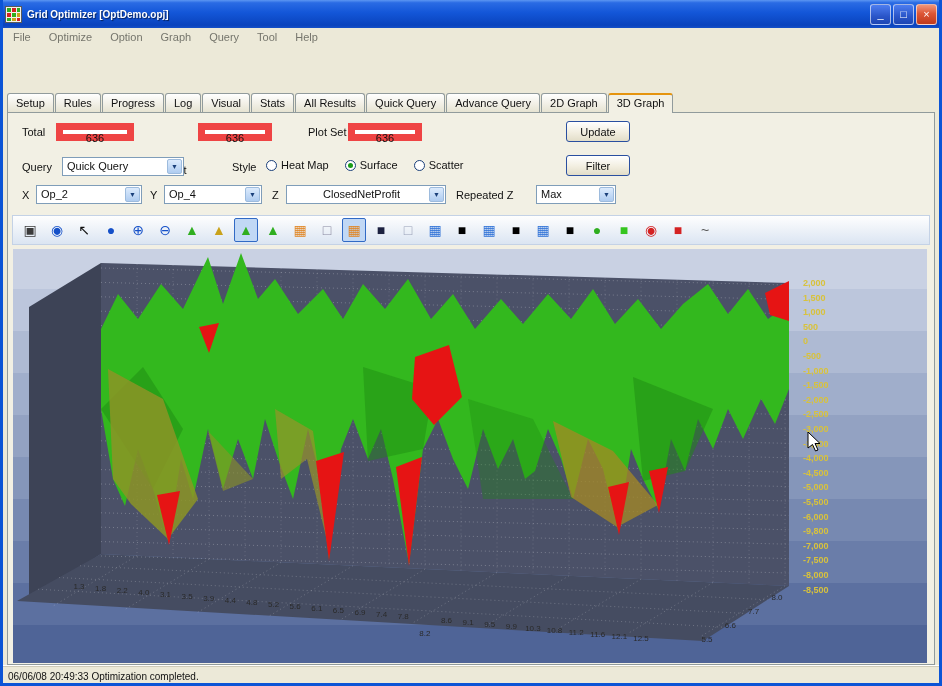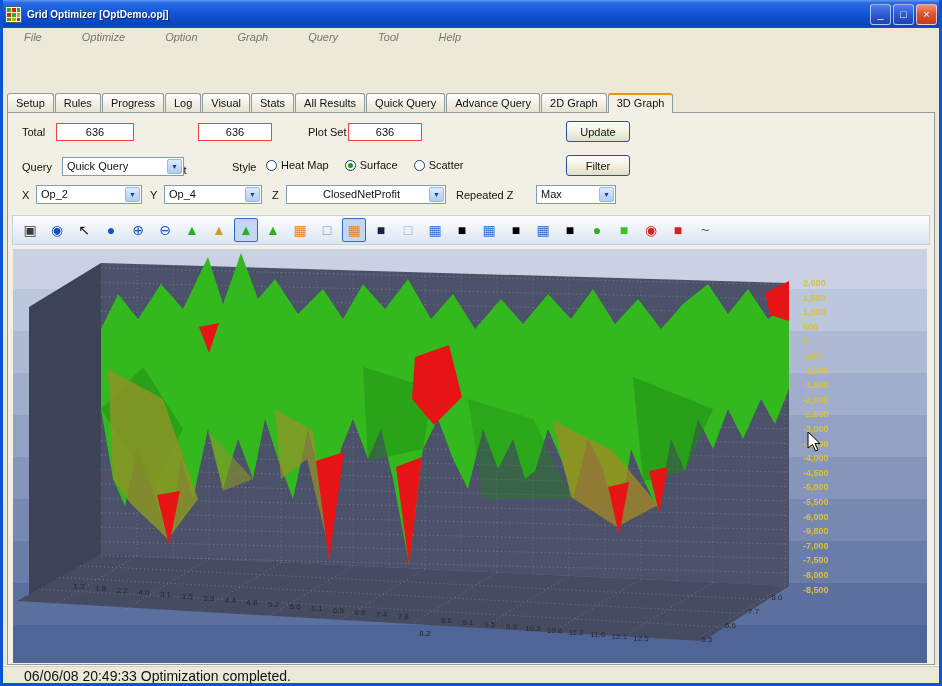--- a/index.html
+++ b/index.html
@@ -17,21 +17,21 @@
   .title-text { color:#fff; font-size:10px; font-weight:bold; text-shadow:1px 1px 1px rgba(0,0,0,.55); flex:1; }
   .win-btns { display:flex; gap:2px; }
   .win-btn { width:21px; height:21px; border-radius:3px; border:1px solid rgba(255,255,255,.6);
     color:#fff; font-size:11px; line-height:17px; text-align:center; cursor:default;
     background: linear-gradient(180deg,#4d7df0,#2a55c8 60%,#1d46b4); }
   .win-btn.close { background: linear-gradient(180deg,#f09579,#dd5636 45%,#c03a1c); }
 
   
   .menubar { position:absolute; left:0; top:28px; right:0; height:18px; background:#ece9d8;
     display:flex; align-items:center; padding-left:4px; z-index:54; }
-  .menu-item { font-size:11px; color:#75756c; padding:1px 20px;font-style:italic; }
+  .menu-item { font-size:11px; color:#75756c; padding:1px 9px; }
 
   
   .controlbar { position:absolute; left:0; top:46px; right:0; height:43px; background:#ece9d8;
     border-bottom:1px solid #cfcbb8; z-index:53; }
   .controlbar .lbl { position:absolute; font-size:11px; color:#111; }
   .black-bar { position:absolute; height:13px; background:#000; border:1px solid #8a887c; }
   .white-box { position:absolute; height:17px; background:#fff; border:1px solid #7f9db9; }
   .cpu-label { position:absolute; font-size:11px; color:#111; font-weight:bold; }
   .slider { position:absolute; width:78px; height:16px; }
   .slider .track { position:absolute; left:0; right:0; top:4px; height:3px; border:1px solid #9a9a8e; background:#f4f2e6; border-radius:2px; }
@@ -47,21 +47,21 @@
   .tabstrip { position:absolute; left:0; top:89px; right:0; height:23px; display:flex; align-items:flex-end;
     padding-left:7px; background:#ece9d8; z-index:52; }
   .tab { font-size:11px; color:#111; padding:3px 8px 3px; margin-right:1px; border:1px solid #919b9c; border-bottom:none;
     border-radius:3px 3px 0 0; background:linear-gradient(180deg,#ffffff,#e6e3d2); position:relative; }
   .tab.active { background:#f2f0e4; border-top:2px solid #e5940e; padding-top:2px; padding-bottom:4px; margin-bottom:-1px; z-index:3; }
 
   
   .panel { position:absolute; left:7px; top:112px; width:928px; height:553px; background:#f2f0e4;
     border:1px solid #919b9c; z-index:51; }
   .panel .lbl { position:absolute; font-size:11px; color:#111; }
-  .field { position:absolute; height:18px; background:#fff; border:1px solid #ef4444; font-size:11px;
+  .field { position:absolute; height:18px; background:#fff; border:7px solid #ef4444; font-size:11px;
     text-align:center; line-height:16px; color:#111; }
   .select { position:absolute; height:19px; background:#fff; border:1px solid #7f9db9; font-size:11px;
     line-height:17px; color:#111; padding:0 18px 0 4px; white-space:nowrap; overflow:hidden; }
   .dd-arrow { position:absolute; right:1px; top:1px; bottom:1px; width:15px; font-size:7px; color:#1a3f7a;
     background:linear-gradient(180deg,#dcebfd,#afccf0); border:1px solid #9dbbdd; border-radius:2px;
     display:flex; align-items:center; justify-content:center; }
   .radio-group { position:absolute; display:flex; gap:16px; align-items:center; }
   .radio-item { display:flex; align-items:center; gap:4px; font-size:11px; color:#111; }
   .radio { width:11px; height:11px; border:1px solid #1a3f7a; border-radius:50%; background:#fff; position:relative; }
   .radio.checked::after { content:""; position:absolute; left:2px; top:2px; width:5px; height:5px; border-radius:50%; background:#1a9b1a; }
@@ -83,21 +83,21 @@
       #7789b1 250px, #7789b1 292px, #6a7da9 292px, #6a7da9 334px, #5c70a0 334px, #5c70a0 376px,
       #4f6497 376px, #4f6497 414px); }
   .plot svg { position:absolute; inset:0; }
   .z-tick { position:absolute; font-size:9px; font-weight:bold; white-space:nowrap; }
   .x-tick, .d-tick { position:absolute; font-size:8px; color:#2a2a2a; white-space:nowrap; transform:translateX(-50%); }
   .cursor { position:absolute; z-index:10; }
 
   
   .statusbar { position:absolute; left:0; top:665px; right:0; height:21px; background:#ece9d8;
     border-top:1px solid #ffffff; box-shadow: inset 0 1px 0 #cfcbb8; display:flex; align-items:center; z-index:55; }
-  .status-text { font-size:14px; color:#111; padding-left:24px; }
+  .status-text { font-size:10px; color:#111; padding-left:8px; }
 </style>
 </head>
 <body>
 
 <div class="window">
 
   <div class="titlebar">
     <span class="app-icon">
       <svg width="17" height="17" viewBox="0 0 17 17">
         <rect x="0.5" y="0.5" width="16" height="16" fill="#f4f2ea" stroke="#5a5a5a"></rect>
@@ -358,21 +358,21 @@
       <div class="cursor" style="left:794px; top:183px;">
         <svg width="14" height="20" viewBox="0 0 14 20">
           <polygon points="1,0 1,16 5.5,12.5 8.5,19 11,18 8,11.5 13,11.5" fill="#ffffff" stroke="#000000" stroke-width="1"></polygon>
         </svg>
       </div>
     <div class="z-tick" style="left: 790px; top: 29px; color: rgb(216, 194, 60);">2,000</div>
         <div class="z-tick" style="left: 790px; top: 43.6px; color: rgb(216, 194, 60);">1,500</div>
         <div class="z-tick" style="left: 790px; top: 58.2px; color: rgb(216, 194, 60);">1,000</div>
         <div class="z-tick" style="left: 790px; top: 72.8px; color: rgb(216, 194, 60);">500</div>
         <div class="z-tick" style="left: 790px; top: 87.4px; color: rgb(216, 194, 60);">0</div>
-        <div class="z-tick" style="left: 790px; top: 102px; color: rgb(216, 194, 60); font-style: italic;">-500</div>
+        <div class="z-tick" style="left: 790px; top: 102px; color: rgb(216, 194, 60);">-500</div>
         <div class="z-tick" style="left: 790px; top: 116.6px; color: rgb(216, 194, 60);">-1,000</div>
         <div class="z-tick" style="left: 790px; top: 131.2px; color: rgb(216, 194, 60);">-1,500</div>
         <div class="z-tick" style="left: 790px; top: 145.8px; color: rgb(216, 194, 60);">-2,000</div>
         <div class="z-tick" style="left: 790px; top: 160.4px; color: rgb(216, 194, 60);">-2,500</div>
         <div class="z-tick" style="left: 790px; top: 175px; color: rgb(216, 194, 60);">-3,000</div>
         <div class="z-tick" style="left: 790px; top: 189.6px; color: rgb(216, 194, 60);">-3,500</div>
         <div class="z-tick" style="left: 790px; top: 204.2px; color: rgb(216, 194, 60);">-4,000</div>
         <div class="z-tick" style="left: 790px; top: 218.8px; color: rgb(216, 194, 60);">-4,500</div>
         <div class="z-tick" style="left: 790px; top: 233.4px; color: rgb(216, 194, 60);">-5,000</div>
         <div class="z-tick" style="left: 790px; top: 248px; color: rgb(216, 194, 60);">-5,500</div>

